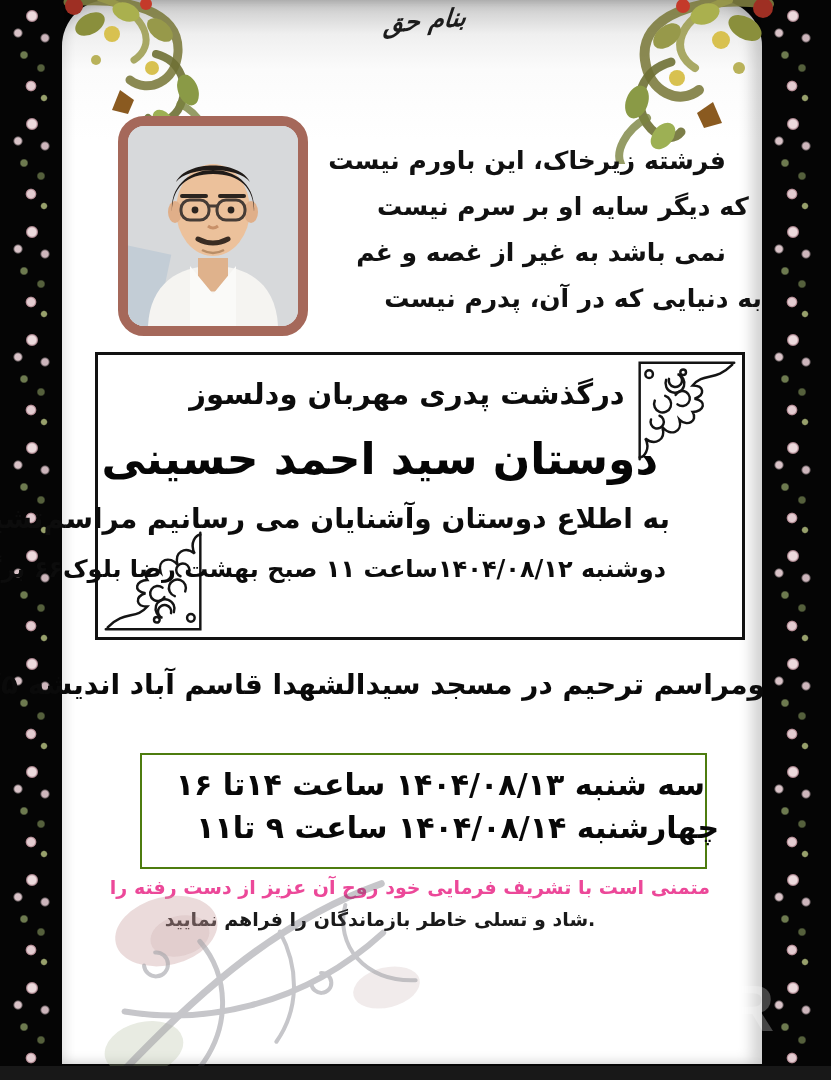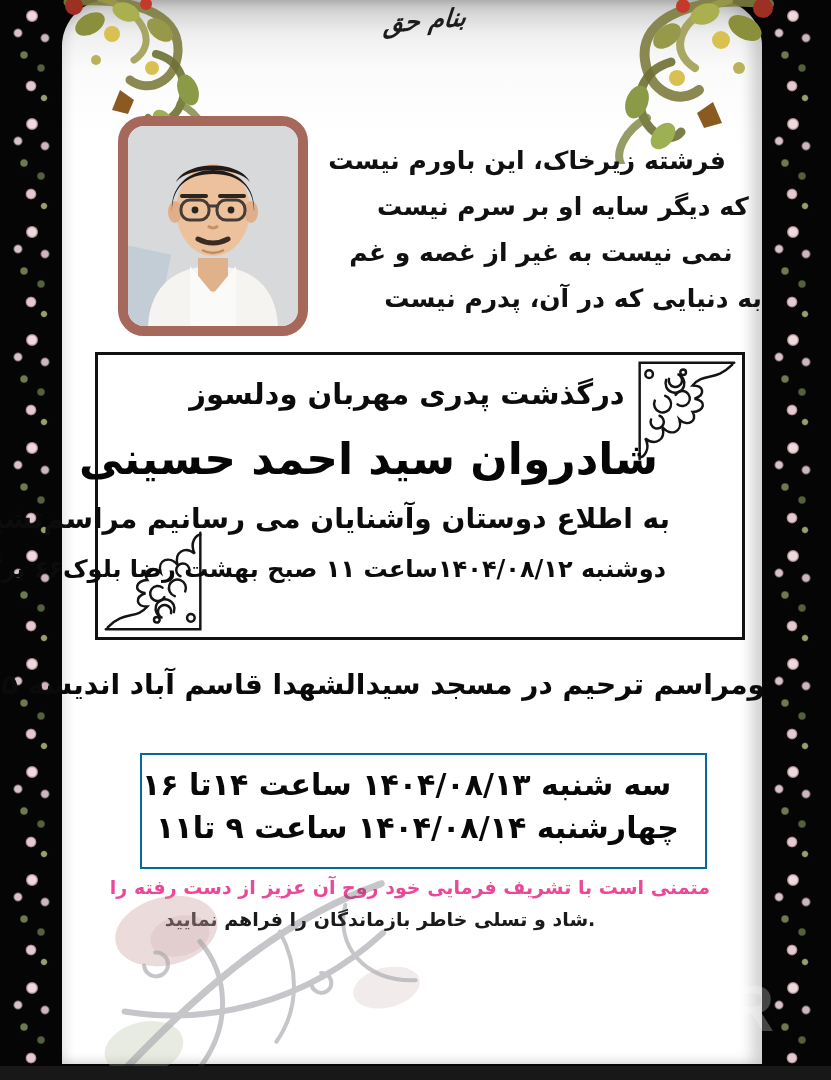--- a/index.html
+++ b/index.html
@@ -77,21 +77,21 @@
     position:absolute;left:75px;top:668px;width:690px;text-align:center;
     font-size:28px;font-weight:bold;color:#0a0a0a;white-space:nowrap;
   }
   .memorial2{
     position:absolute;left:75px;top:718px;width:690px;text-align:center;
     font-size:19px;font-weight:bold;color:#0a0a0a;
   }
   
   .times-box{
     position:absolute;left:140px;top:753px;width:563px;height:112px;
-    border:2px solid #0369a1;background:#fff;text-align:left;
+    border:2px solid #4d7c0f;background:#fff;text-align:right;
   }
   .times-box .tline{font-size:30px;font-weight:bold;color:#080808;margin-top:12px;white-space:nowrap;}
   .times-box .tline:nth-of-type(2){margin-top:8px;transform:translateX(14px);}
   
   .courtesy1{
     position:absolute;left:110px;top:876px;width:600px;text-align:right;
     font-size:19px;font-weight:bold;color:#ec4899;white-space:nowrap;
   }
   .courtesy2{
     position:absolute;left:80px;top:908px;width:600px;text-align:center;
@@ -191,21 +191,21 @@
       <circle cx="103" cy="84" r="3.4" fill="#2b241f"></circle>
       <path d="M80,100 q5,4 10,0" stroke="#c89068" stroke-width="3" fill="none"></path>
       <path d="M70,113 q15,8 30,0" stroke="#3a2c22" stroke-width="5" fill="none" stroke-linecap="round"></path>
       <path d="M74,124 q11,6 22,0" stroke="#b98e67" stroke-width="2.5" fill="none"></path>
     </svg>
   </div>
 
   <div class="poem">
     <div class="pline">فرشته زیرخاک، این باورم نیست</div>
     <div class="pline">که دیگر سایه او بر سرم نیست</div>
-    <div class="pline">نمی نیست به غیر از غصه و غم</div>
+    <div class="pline">نمی باشد به غیر از غصه و غم</div>
     <div class="pline">به دنیایی که در آن، پدرم نیست</div>
   </div>
 
   <div class="main-box">
     <svg class="flourish tl" viewBox="0 0 110 110">
       <g fill="none" stroke="#141414" stroke-width="2.6" stroke-linecap="round">
         <path d="M106,4 L6,4 L6,106"></path>
         <path d="M104,6 C86,24 74,14 62,28 C74,28 76,38 64,42 C78,44 74,56 62,56 C68,66 56,72 48,64 C52,78 38,82 30,72 C34,86 22,92 12,84 C18,96 10,104 6,104"></path>
         <path d="M34,22 a10,10 0 1 0 12,-6 a7,7 0 1 1 -9,5"></path>
         <path d="M22,44 a9,9 0 1 0 11,-5"></path>
@@ -222,21 +222,21 @@
         <path d="M34,22 a10,10 0 1 0 12,-6 a7,7 0 1 1 -9,5"></path>
         <path d="M22,44 a9,9 0 1 0 11,-5"></path>
         <path d="M44,38 a8,8 0 1 1 2,10"></path>
         <path d="M18,64 a7,7 0 1 0 9,-4"></path>
         <circle cx="16" cy="16" r="4"></circle>
         <circle cx="52" cy="14" r="3"></circle>
       </g>
     </svg>
     <div class="content">
       <div class="intro-line">درگذشت پدری مهربان ودلسوز</div>
-      <div class="name-line">شادروان  سید احمد حسینی</div>
+      <div class="name-line">دوستان  سید احمد حسینی</div>
       <div class="notice-line">به اطلاع دوستان وآشنایان  می رسانیم مراسم‌تشیع</div>
       <div class="schedule-line">دوشنبه ۱۴۰۴/۰۸/۱۲ساعت ۱۱ صبح بهشت رضا بلوک۶۶ برگزار می شود</div>
     </div>
   </div>
 
   <div class="memorial1">ومراسم ترحیم در مسجد سیدالشهدا  قاسم آباد اندیشه ۸/۵</div>
 
   <div class="times-box">
     <div class="tline">سه شنبه ۱۴۰۴/۰۸/۱۳ ساعت ۱۴تا ۱۶</div>
     <div class="tline">چهارشنبه ۱۴۰۴/۰۸/۱۴ ساعت ۹ تا۱۱</div>

